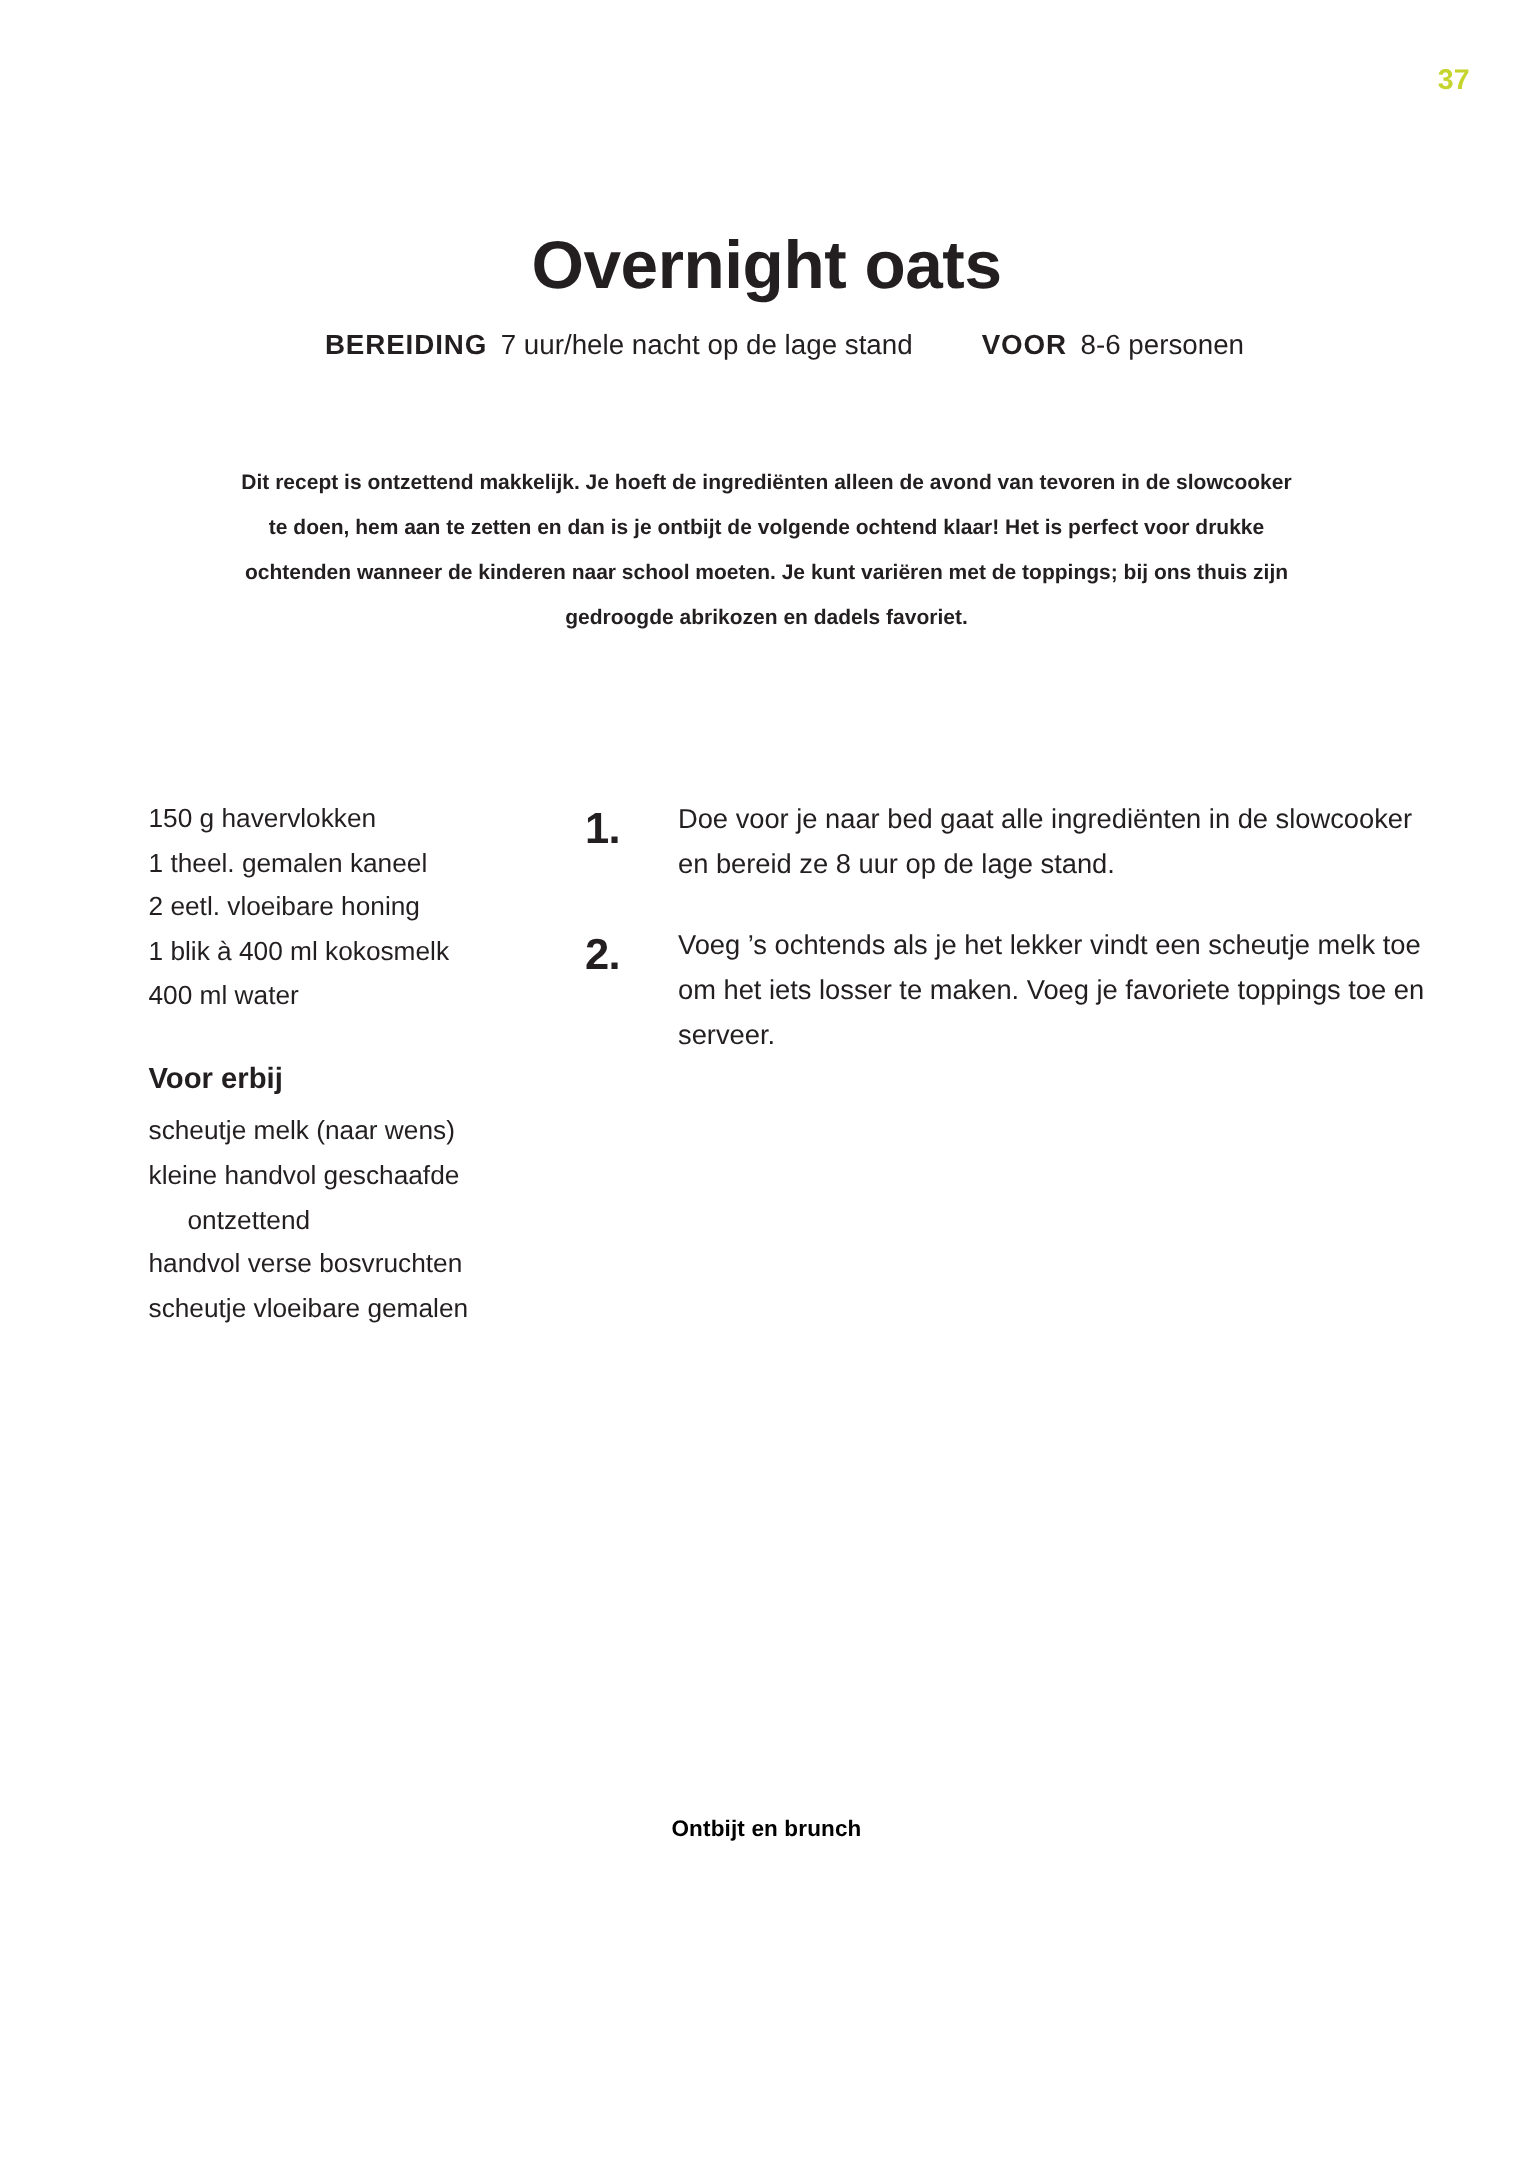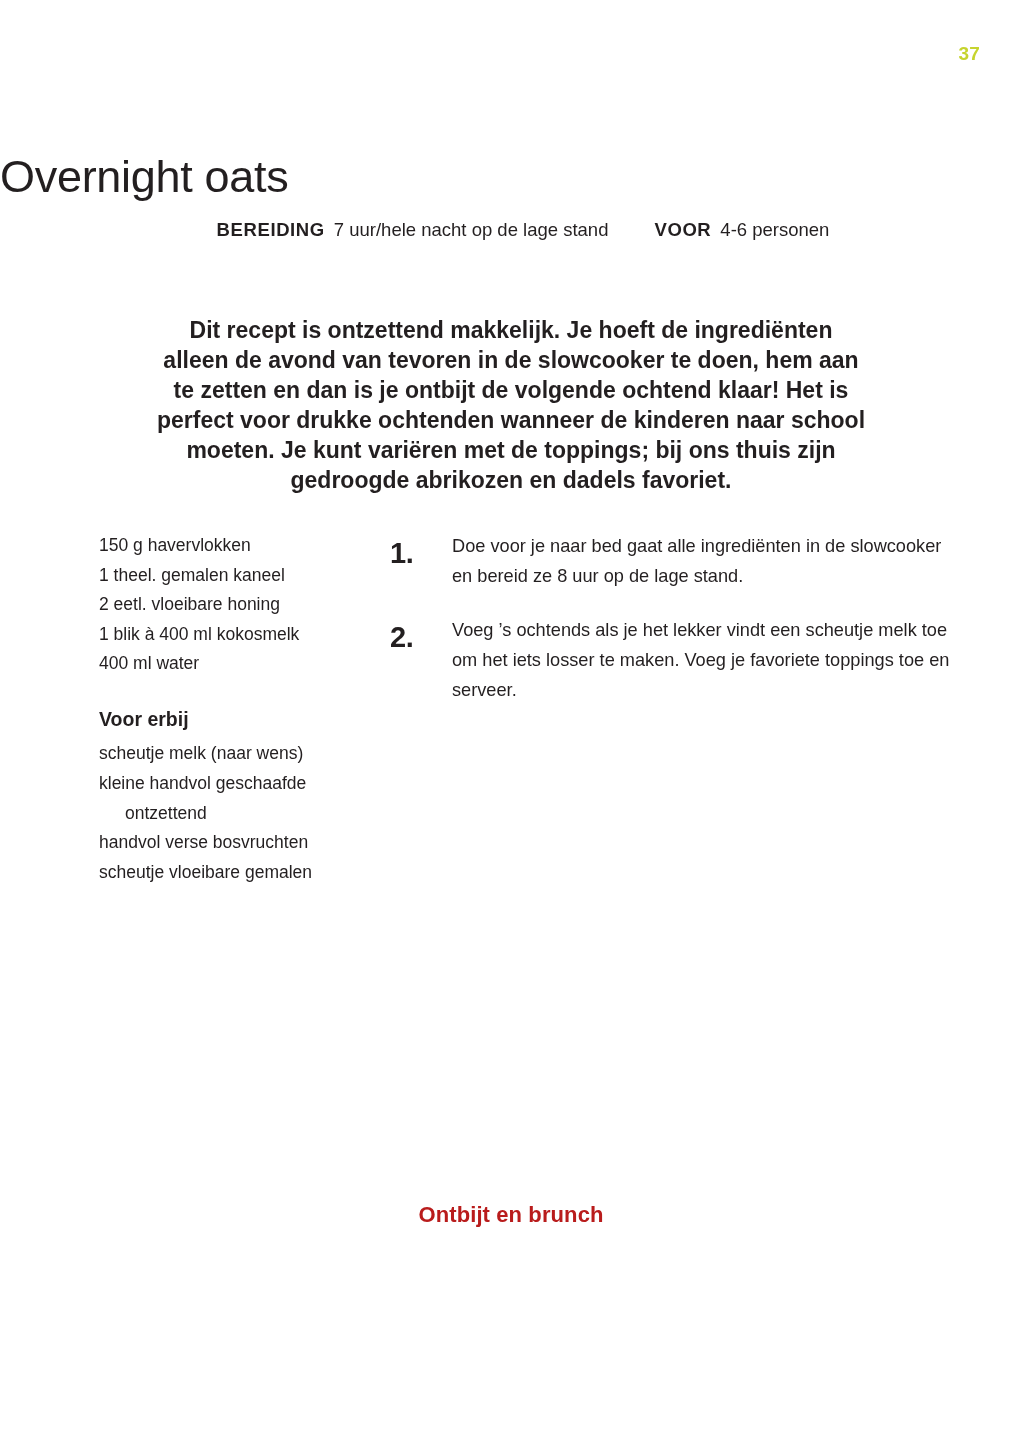--- a/index.html
+++ b/index.html
@@ -36,22 +36,23 @@
     color: #c6d42e;
     line-height: 1;
   }
 
   
   .recipe-title {
     position: absolute;
     top: 122px;
     left: 0;
     width: 1022px;
+    text-align: center;
     font-size: 45px;
-    font-weight: 400;
+    font-weight: 700;
     letter-spacing: -0.3px;
     color: #231f20;
     line-height: 1.1;
   }
 
   
   .meta-line {
     position: absolute;
     top: 218px;
     left: 0;
@@ -79,21 +80,21 @@
     width: 9px;
   }
 
   
   .intro {
     position: absolute;
     top: 292px;
     left: 155px;
     width: 712px;
     text-align: center;
-    font-size: 23px;
+    font-size: 14px;
     line-height: 30px;
     font-weight: 600;
     color: #231f20;
   }
 
   
   .body-cols {
     position: absolute;
     top: 531px;
     left: 0;
@@ -180,37 +181,37 @@
     font-weight: 400;
   }
 
   
   .footer {
     position: absolute;
     bottom: 44px;
     left: 0;
     width: 1022px;
     text-align: center;
-    font-size: 22px;
+    font-size: 15px;
     font-weight: 700;
     letter-spacing: 0.1px;
-    color: #b91c1c;
+    color: #000000;
   }
 </style>
 </head>
 <body style="background: rgb(255, 255, 255);">
 
 <div class="page">
 
   <div class="page-number" style="color: rgb(198, 212, 46);">37</div>
 
   <h1 class="recipe-title">Overnight oats</h1>
 
   <div class="meta-line">
-    <span class="meta-label">BEREIDING</span><span class="meta-sep"></span><span class="meta-value">7 uur/hele nacht op de lage stand</span><span class="meta-gap"></span><span class="meta-label">VOOR</span><span class="meta-sep"></span><span class="meta-value">4-6 personen</span>
+    <span class="meta-label">BEREIDING</span><span class="meta-sep"></span><span class="meta-value">7 uur/hele nacht op de lage stand</span><span class="meta-gap"></span><span class="meta-label">VOOR</span><span class="meta-sep"></span><span class="meta-value">8-6 personen</span>
   </div>
 
   <p class="intro">Dit recept is ontzettend makkelijk. Je hoeft de ingrediënten alleen de avond van tevoren in de slowcooker te doen, hem aan te zetten en dan is je ontbijt de volgende ochtend klaar! Het is perfect voor drukke ochtenden wanneer de kinderen naar school moeten. Je kunt variëren met de toppings; bij ons thuis zijn gedroogde abrikozen en dadels favoriet.</p>
 
   <div class="body-cols">
 
     <div class="col-left">
       <ul class="ingredient-list" id="ingredient-list">
           <li>150 g havervlokken</li>
           <li>1 theel. gemalen kaneel</li>

